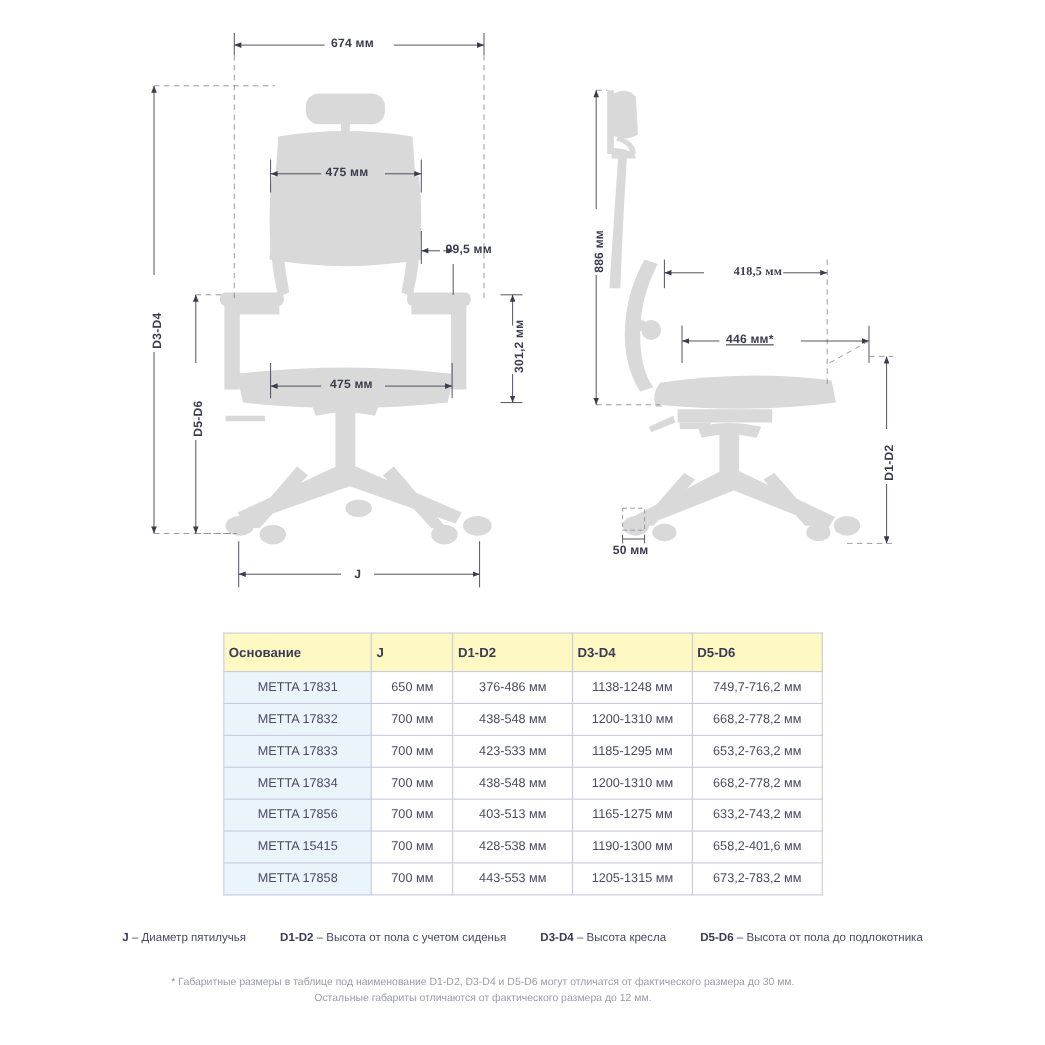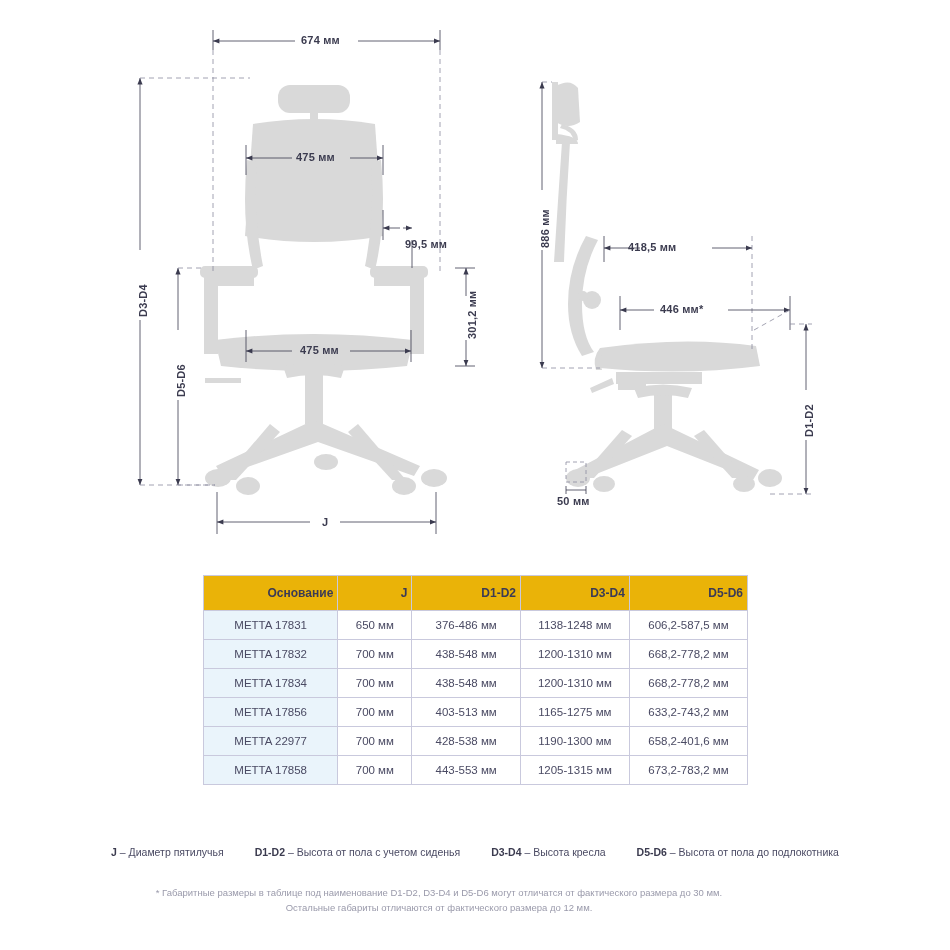--- a/index.html
+++ b/index.html
@@ -49,27 +49,27 @@
     left: 203px;
     top: 575px;
     width: 545px;
   }
   table.spec {
     border-collapse: collapse;
     width: 545px;
     font-size: 11.5px;
   }
   table.spec th {
-    background: #eab308;
+    background: #fef9c3;
     color: #3b3b55;
     font-size: 12px;
     font-weight: bold;
     padding: 10px 4px;
     border: 1px solid #c9c9dd;
-    text-align: right;
+    text-align: left;
   }
   table.spec td {
     border: 1px solid #c9c9dd;
     padding: 8px 0;
     text-align: center;
     color: #4a4a63;
     background: #ffffff;
   }
   table.spec td.name {
     background: #ffffff;
@@ -261,30 +261,30 @@
 
         <rect x="566" y="462" width="20" height="20" stroke-dasharray="4,3" stroke="#8b8b9e" fill="none"></rect>
         <line x1="566" y1="490" x2="586" y2="490"></line>
         <line x1="566" y1="486" x2="566" y2="494"></line>
         <line x1="586" y1="486" x2="586" y2="494"></line>
       </g>
     </svg>
 
     <div class="dim-label" style="left:301px; top:34px;">674 мм</div>
     <div class="dim-label" style="left:296px; top:151px;">475 мм</div>
-    <div class="dim-label" style="left:405px; top:238px;">99,5 мм</div>
+    <div class="dim-label" style="left:405px; top:221px;">99,5 мм</div>
     <div class="dim-label vert" style="left:466px; top:339px;">301,2 мм</div>
     <div class="dim-label" style="left:300px; top:344px;">475 мм</div>
     <div class="dim-label vert" style="left:137px; top:317px;">D3-D4</div>
     <div class="dim-label vert" style="left:175px; top:397px;">D5-D6</div>
     <div class="dim-label" style="left:322px; top:516px;">J</div>
 
     <div class="dim-label vert" style="left:539px; top:248px;">886 мм</div>
-    <div class="dim-label" style="left:628px; top:241px;">418,5 мм</div>
-    <div class="dim-label" style="left:660px; top:303px;">446 мм*</div>
+    <div class="dim-label" style="left:667px; top:241px;font-family:Liberation Serif, serif;">418,5 мм</div>
+    <div class="dim-label" style="left:660px; top:303px;text-decoration:underline;">446 мм*</div>
     <div class="dim-label vert" style="left:803px; top:437px;">D1-D2</div>
     <div class="dim-label" style="left:557px; top:495px;">50 мм</div>
   </div>
 
   <div class="table-wrap">
     <table class="spec">
       <thead>
         <tr>
           <th style="width:133px;">Основание</th>
           <th style="width:72px;">J</th>
@@ -292,45 +292,52 @@
           <th style="width:110px;">D3-D4</th>
           <th style="width:120px;">D5-D6</th>
         </tr>
       </thead>
       <tbody>
         <tr class="alt">
           <td class="name">METTA 17831</td>
           <td>650 мм</td>
           <td>376-486 мм</td>
           <td>1138-1248 мм</td>
-          <td>606,2-587,5 мм</td>
+          <td>749,7-716,2 мм</td>
         </tr>
         <tr class="alt">
           <td class="name">METTA 17832</td>
           <td>700 мм</td>
           <td>438-548 мм</td>
           <td>1200-1310 мм</td>
           <td>668,2-778,2 мм</td>
         </tr>
         <tr class="alt">
+          <td class="name">METTA 17833</td>
+          <td>700 мм</td>
+          <td>423-533 мм</td>
+          <td>1185-1295 мм</td>
+          <td>653,2-763,2 мм</td>
+        </tr>
+        <tr class="alt">
           <td class="name">METTA 17834</td>
           <td>700 мм</td>
           <td>438-548 мм</td>
           <td>1200-1310 мм</td>
           <td>668,2-778,2 мм</td>
         </tr>
         <tr class="alt">
           <td class="name">METTA 17856</td>
           <td>700 мм</td>
           <td>403-513 мм</td>
           <td>1165-1275 мм</td>
           <td>633,2-743,2 мм</td>
         </tr>
         <tr class="alt">
-          <td class="name">METTA 22977</td>
+          <td class="name">METTA 15415</td>
           <td>700 мм</td>
           <td>428-538 мм</td>
           <td>1190-1300 мм</td>
           <td>658,2-401,6 мм</td>
         </tr>
         <tr class="alt">
           <td class="name">METTA 17858</td>
           <td>700 мм</td>
           <td>443-553 мм</td>
           <td>1205-1315 мм</td>

